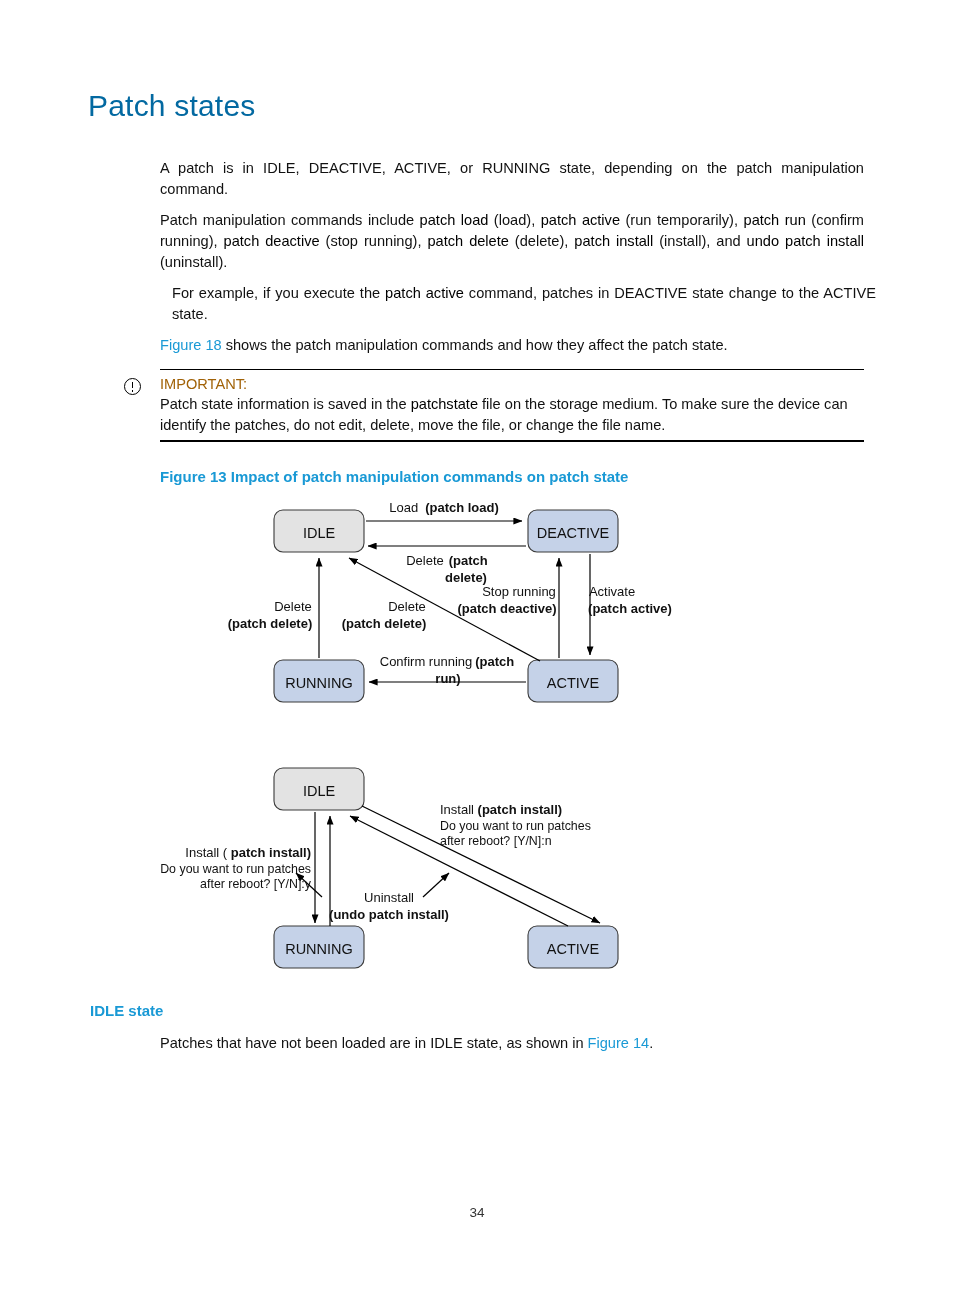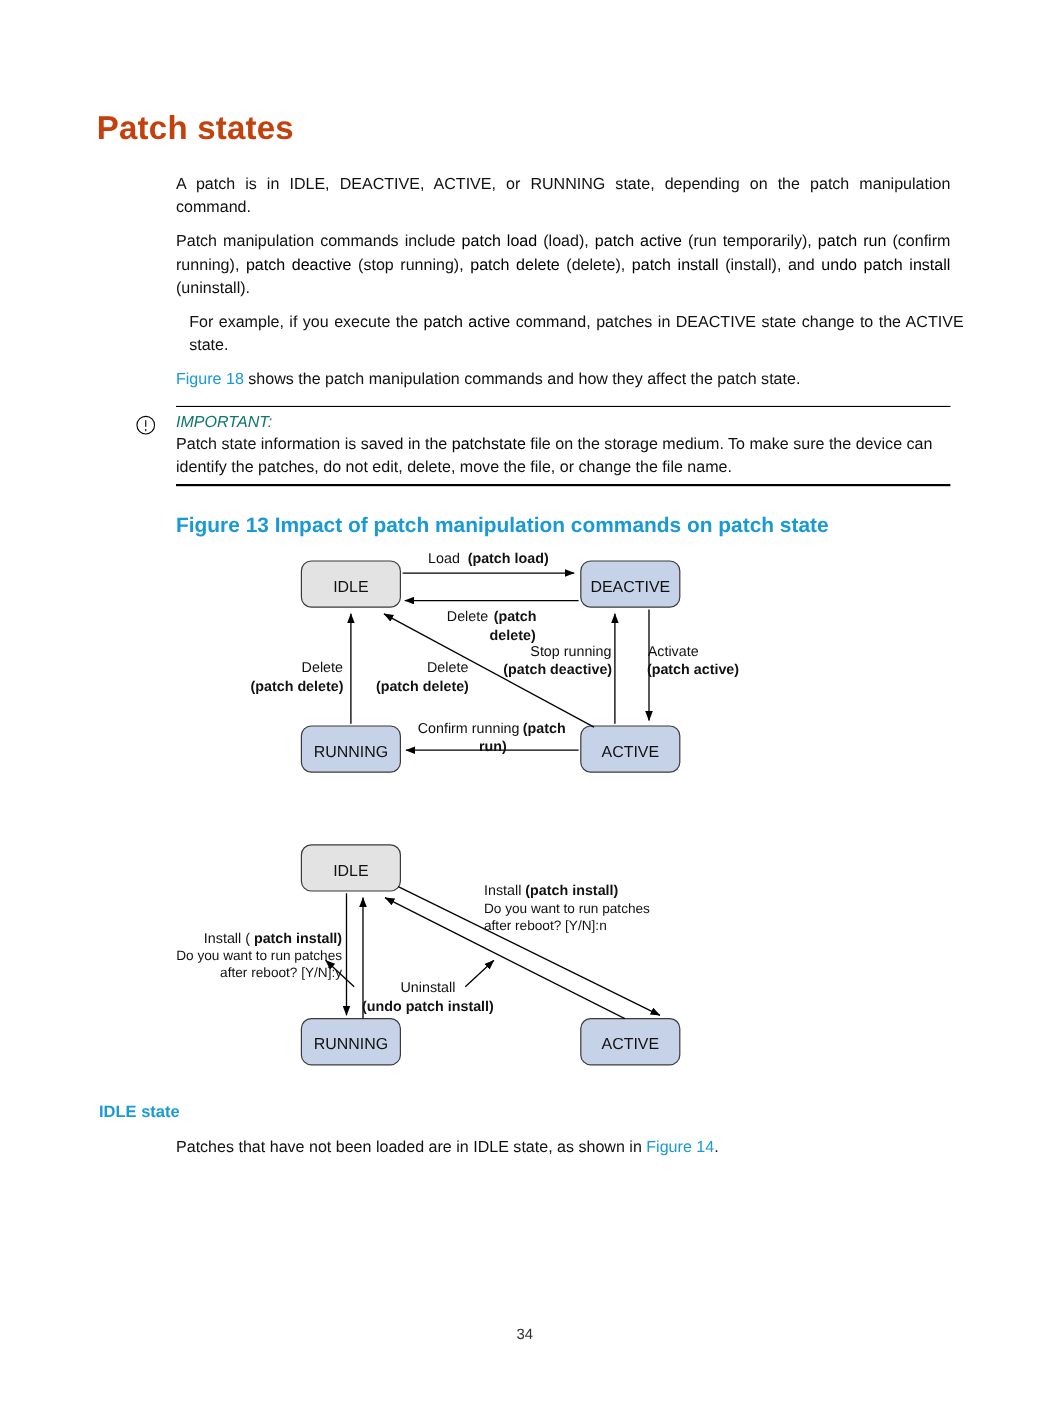--- a/index.html
+++ b/index.html
@@ -16,24 +16,24 @@
     width: 954px;
     height: 1296px;
     background: #ffffff;
     overflow: hidden;
   }
 
   
   .page-title {
     position: absolute;
     left: 88px;
-    top: 100px;
+    top: 89px;
     font-size: 30px;
-    font-weight: 700;
-    color: #c2410c;
+    font-weight: 400;
+    color: #0369a1;
     letter-spacing: 0.2px;
     line-height: 1.1;
   }
   .sub-heading {
     position: absolute;
     left: 90px;
     font-size: 15px;
     font-weight: bold;
     color: #1999d5;
   }
@@ -85,38 +85,37 @@
     content: "";
     position: absolute;
     left: 6.8px;
     top: 11px;
     width: 1.7px;
     height: 1.8px;
     background: #000;
   }
   .note-title {
     font-size: 14.6px;
-    color: #0f766e;
+    color: #a16207;
     padding-top: 6px;
     padding-bottom: 2px;
-    font-style: italic;
   }
   .note-body {
     font-size: 14.6px;
     line-height: 21px;
     color: #111111;
     padding-bottom: 4px;
   }
 
   
   .fig-caption {
     position: absolute;
     left: 160px;
     top: 468px;
-    font-size: 19px;
+    font-size: 15px;
     font-weight: bold;
     color: #1999d5;
   }
 
   
   .diagram {
     position: absolute;
     left: 0px;
   }
   .diagram svg { display: block; }

